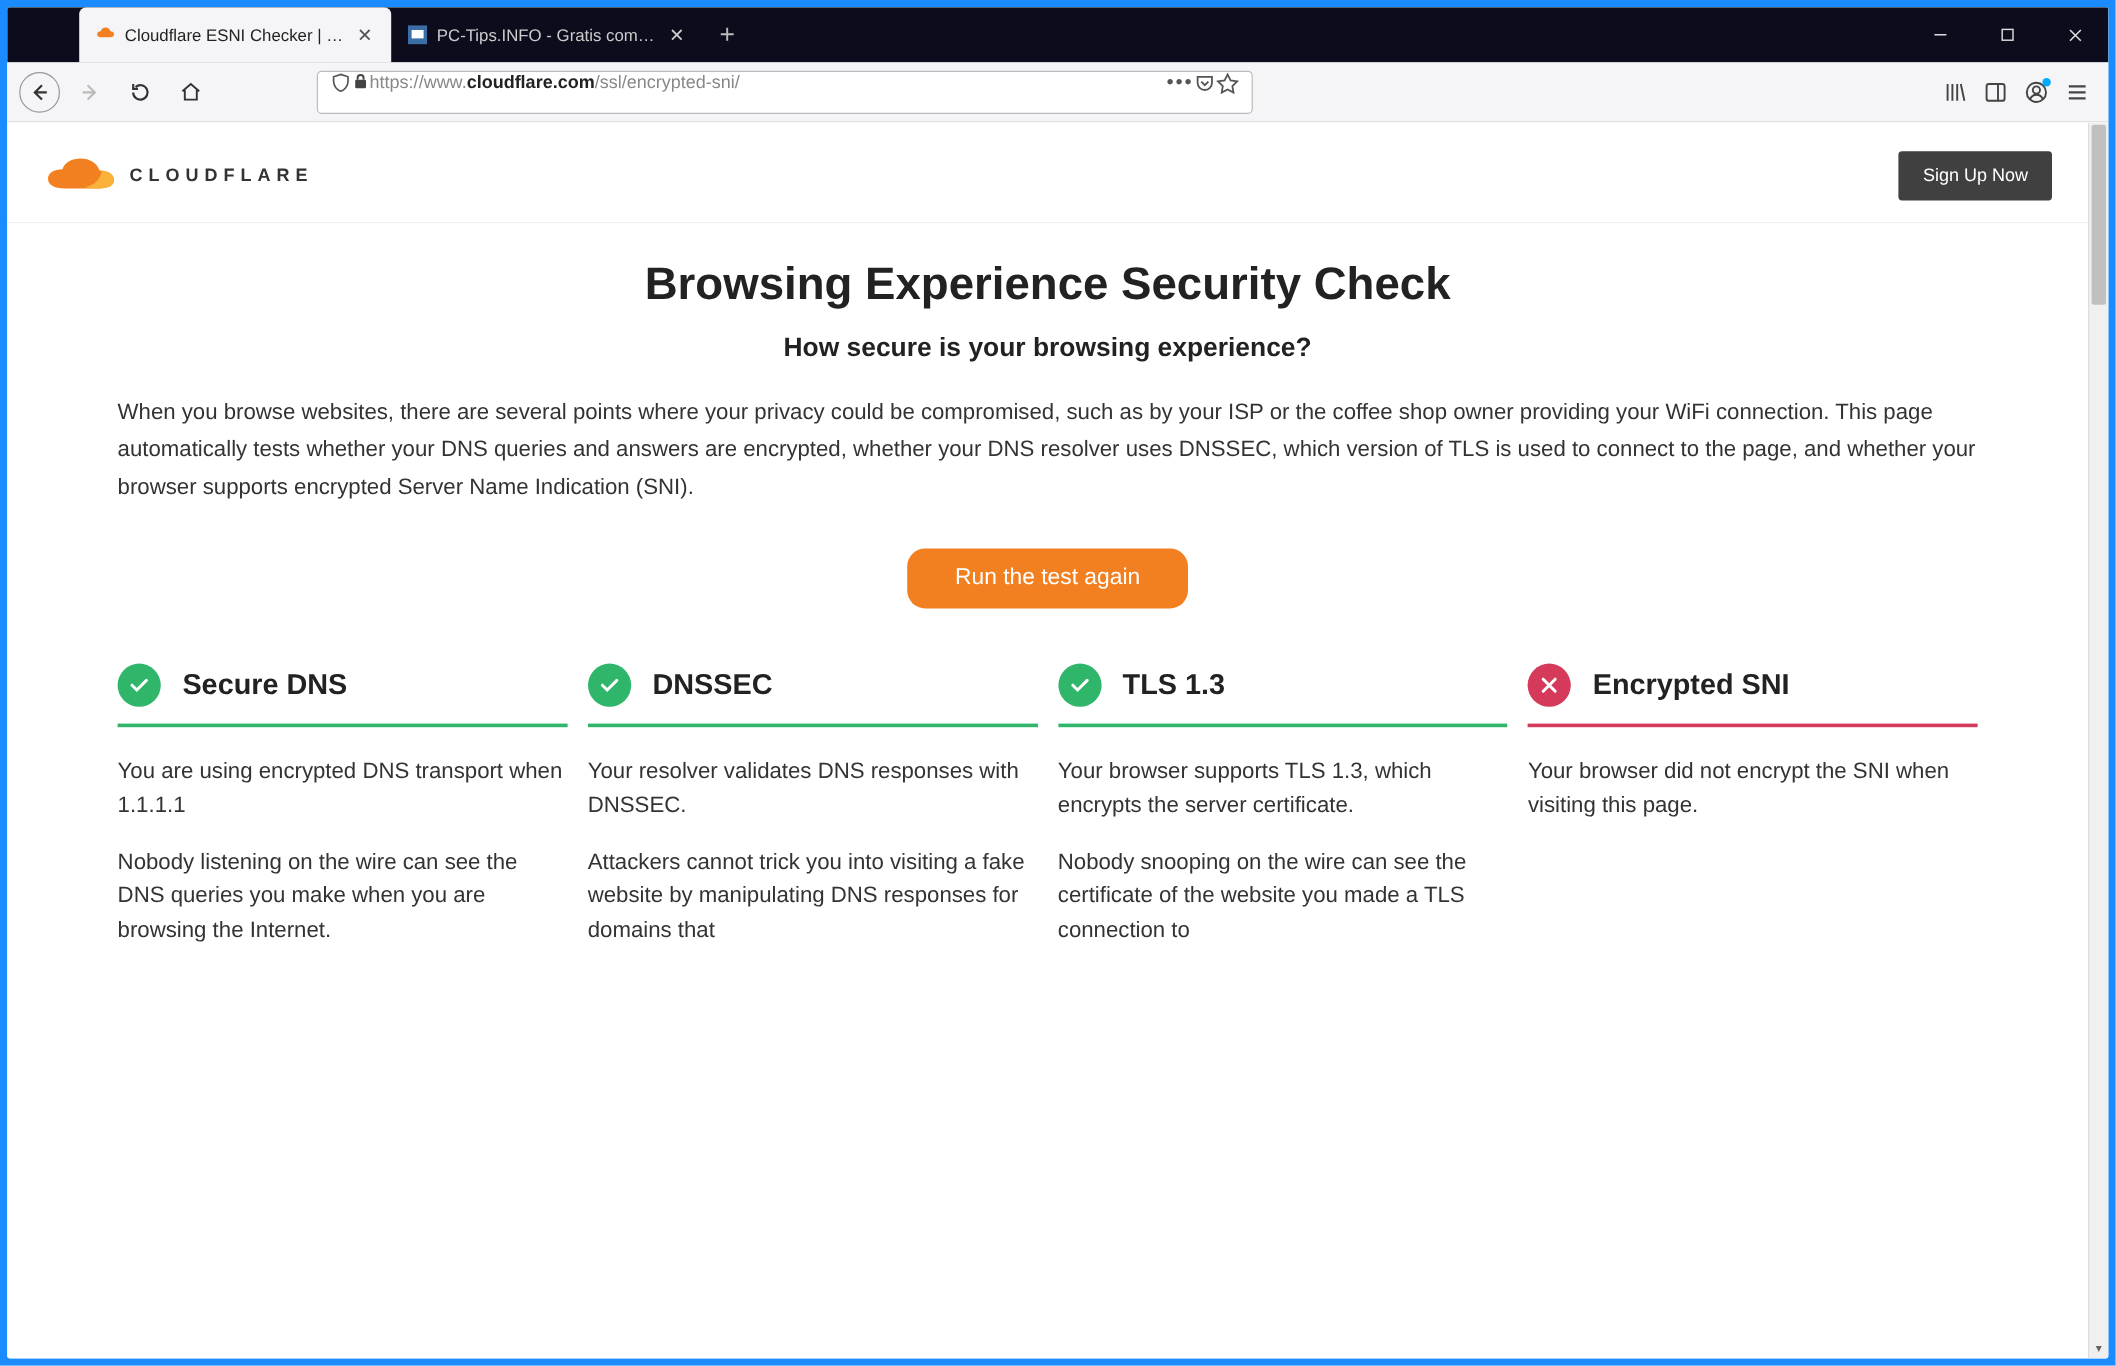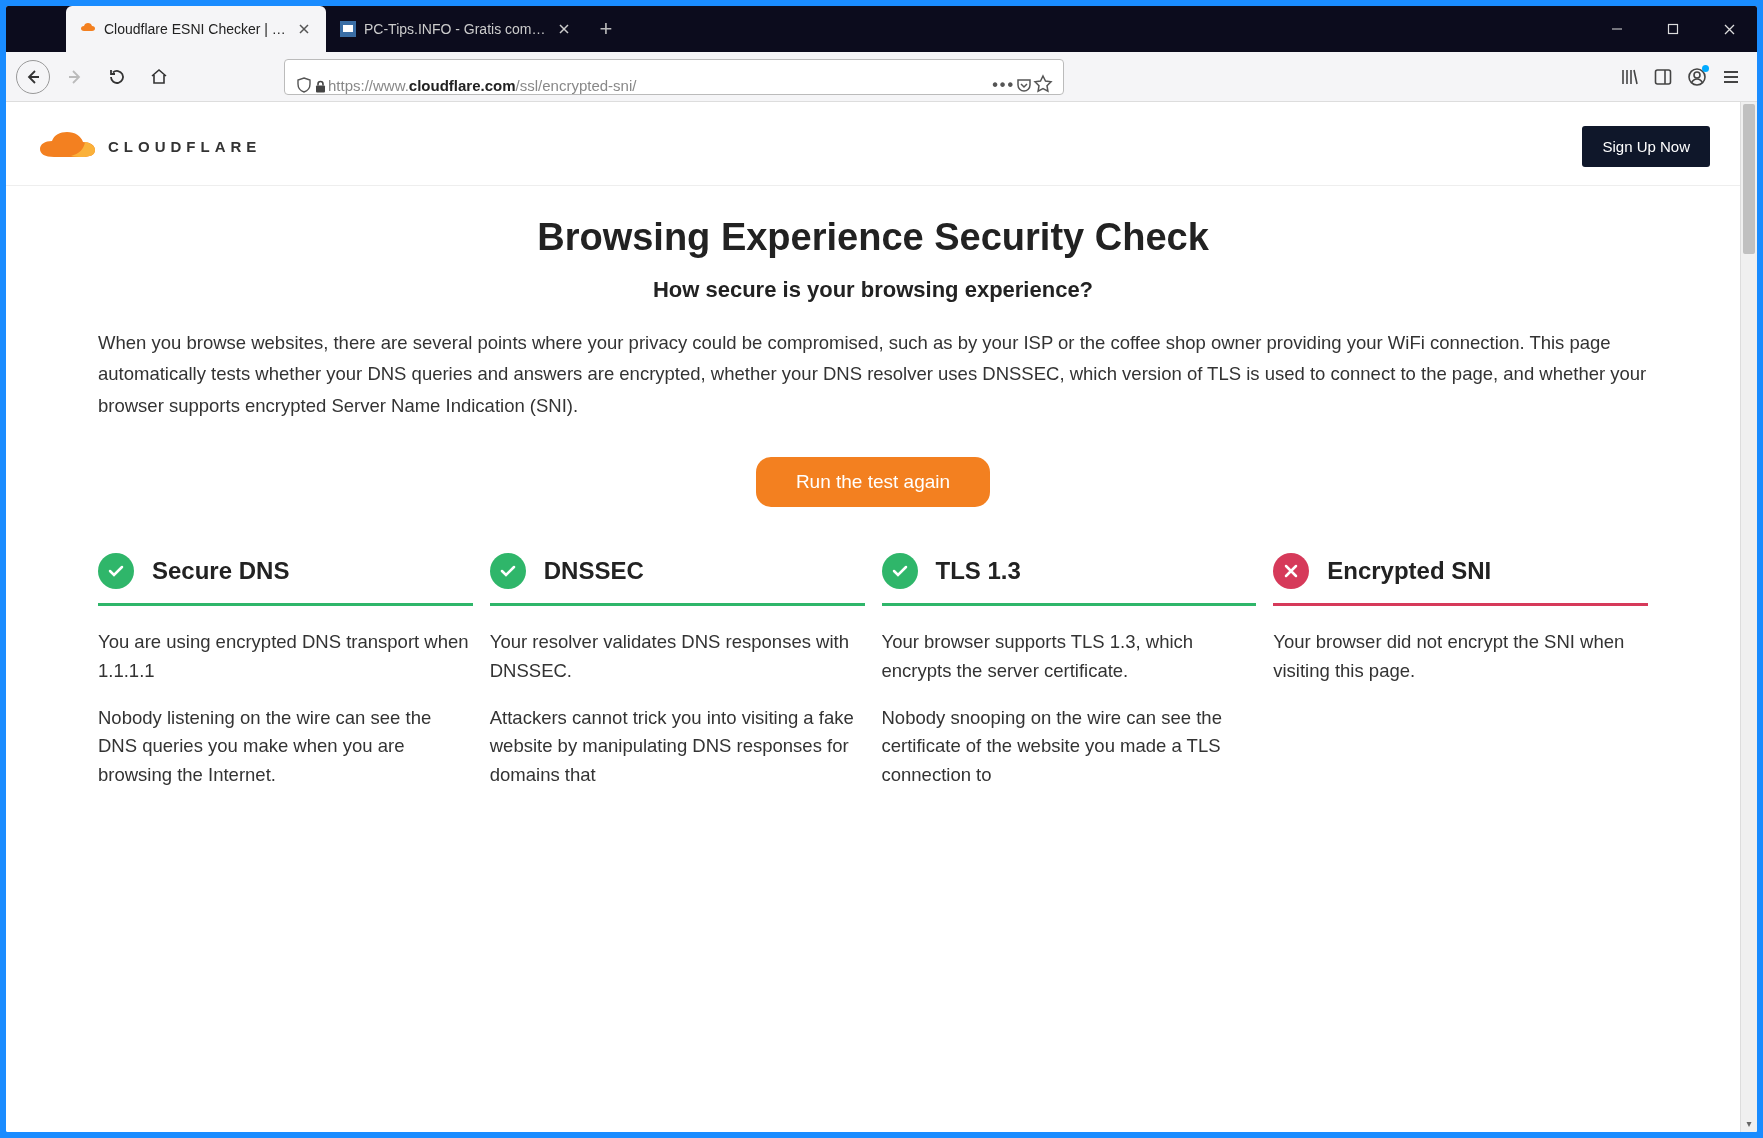--- a/index.html
+++ b/index.html
@@ -18,39 +18,39 @@
   .tab.inactive { color: #ccc; }
   .newtab { width: 40px; display:flex; align-items:center; justify-content:center; font-size:22px; color:#bbb; }
   .win-controls { margin-left:auto; display:flex; }
   .win-btn { width: 56px; display:flex; align-items:center; justify-content:center; color:#ddd; }
 
   
   .toolbar { background: #f5f5f7; height: 50px; display:flex; align-items:center; padding: 0 10px; gap: 8px; border-bottom: 1px solid #ddd; }
   .nav-btn { width: 34px; height: 34px; display:flex; align-items:center; justify-content:center; color:#444; border-radius:4px; }
   .nav-btn.circ { border:1px solid #999; border-radius:50%; }
   .nav-btn.dim { color:#bbb; }
-  .urlbar { flex:1; max-width: 780px; margin-left: 100px; height: 36px; border:1px solid #bbb; border-radius:4px; background:#fff; display:flex; align-items:flex-end; padding: 0 10px; color:#555; }
+  .urlbar { flex:1; max-width: 780px; margin-left: 80px; height: 36px; border:1px solid #bbb; border-radius:4px; background:#fff; display:flex; align-items:flex-start; padding: 0 10px; color:#555; }
   .urlbar .url { flex:1; font-size:15px; white-space:nowrap; overflow:hidden; }
   .urlbar .url .dim { color:#888; }
   .urlbar .url .bold { color:#222; font-weight:600; }
   .toolbar-right { margin-left:auto; display:flex; align-items:center; gap:14px; padding-right:6px; }
   .tri-dots { letter-spacing:2px; font-weight:bold; }
 
   
   .viewport { flex:1; overflow:hidden; position:relative; background:#fff; }
   .scrollbar { position:absolute; right:0; top:0; width:17px; height:100%; background:#f0f0f0; border-left:1px solid #ddd; }
   .scrollbar .thumb { position:absolute; left:2px; right:2px; top:2px; height:150px; background:#c0c0c0; border-radius:2px; }
   .scrollbar .arrow { position:absolute; left:0; right:0; height:17px; display:flex; align-items:center; justify-content:center; font-size:10px; color:#666; }
   .scrollbar .arrow.down { bottom:0; }
 
   .page { padding-right:17px; height:100%; overflow:hidden; }
   .cf-header { display:flex; align-items:center; justify-content:space-between; padding: 24px 30px 18px; border-bottom:1px solid #eee; }
   .cf-logo { display:flex; flex-direction:row; align-items:center; gap:2px; }
   .cf-logo .word { font-size:15px; font-weight:700; letter-spacing:5px; color:#333; }
-  .signup { background:#0f172a; color:#fff; border:none; padding:12px 20px; font-size:15px; border-radius:3px; }
+  .signup { background:#404040; color:#fff; border:none; padding:12px 20px; font-size:15px; border-radius:3px; }
 
   .content { padding: 30px 92px 0; color:#222; }
   h1.title { text-align:center; font-size:38px; font-weight:700; margin-bottom:18px; }
   h2.subtitle { text-align:center; font-size:22px; font-weight:700; margin-bottom:24px; }
   p.intro { font-size:18.5px; line-height:1.7; color:#333; margin-bottom:36px; }
   .runbtn-wrap { text-align:center; margin-bottom:46px; }
   .runbtn { background:#f38020; color:#fff; border:none; padding:14px 40px; font-size:19px; border-radius:15px; }
 
   .grid { display:flex; gap:17px; }
   .card { flex:1; }

